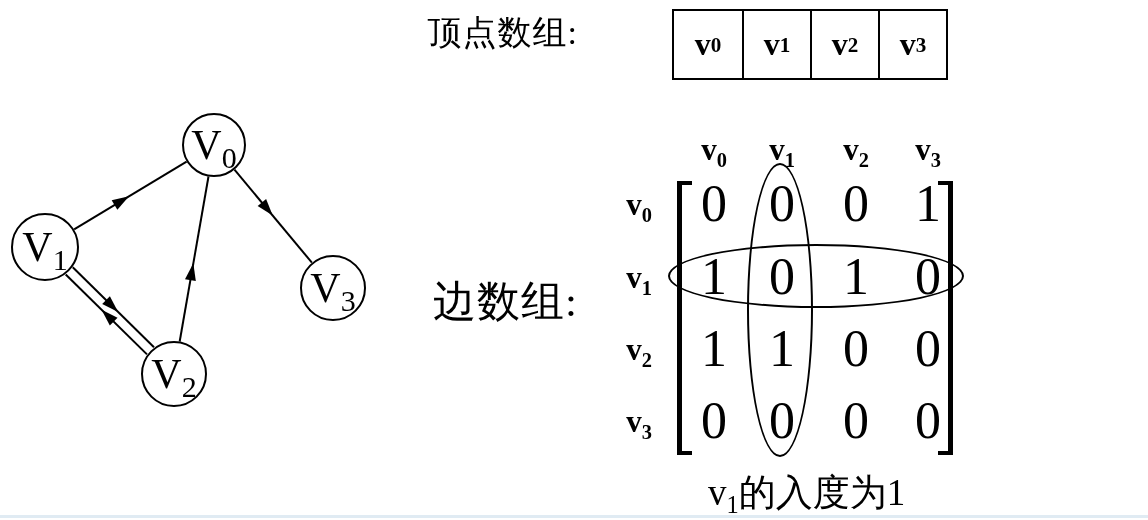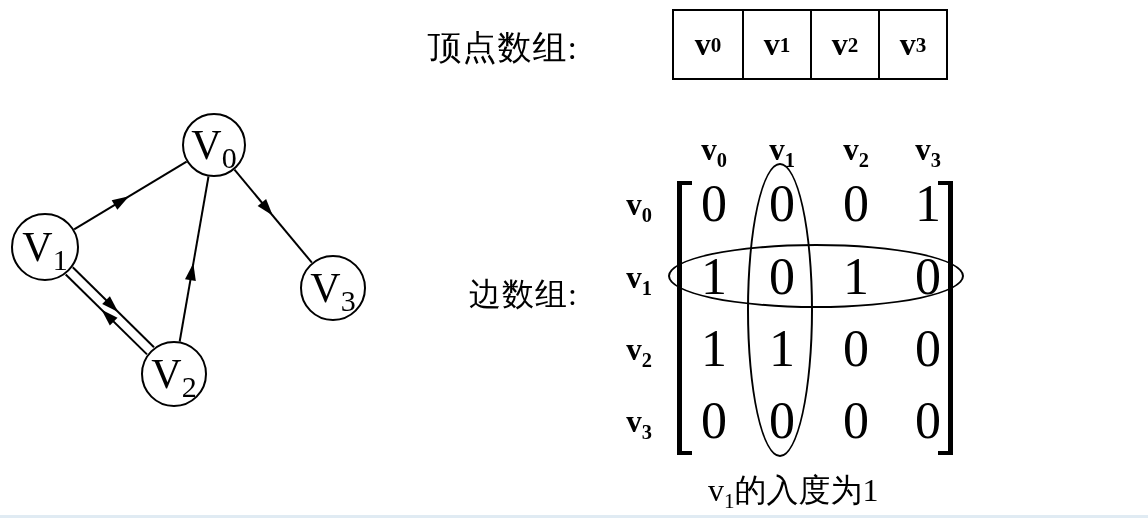--- a/index.html
+++ b/index.html
@@ -6,42 +6,42 @@
   .stage{
     position:relative;width:1148px;height:520px;background:#ffffff;
     font-family:"Liberation Serif","DejaVu Serif",serif;color:#000;overflow:hidden;
   }
   .stage *{box-sizing:border-box;}
   sub{font-size:0.66em;line-height:0;}
   
   #graph-svg{position:absolute;left:0;top:0;}
   
   .cjk-label{position:absolute;white-space:nowrap;letter-spacing:1px;}
-  #vertex-array-label{left:408px;top:25px;width:170px;text-align:right;font-size:34px;}
-  #edge-array-label{left:408px;top:273px;width:170px;text-align:right;font-size:32px;}
+  #vertex-array-label{left:408px;top:10px;width:170px;text-align:right;font-size:34px;}
+  #edge-array-label{left:408px;top:273px;width:170px;text-align:right;font-size:43px;}
   
   #vertex-array{position:absolute;left:672px;top:9px;display:flex;border:2px solid #000;background:#fff;}
   .va-cell{width:68px;height:67px;display:flex;align-items:center;justify-content:center;
            font-weight:bold;font-size:32px;}
   .va-cell + .va-cell{border-left:2px solid #000;}
   
   #matrix{position:absolute;left:0;top:0;width:100%;height:100%;}
   .mx-head,.mx-rowlab{position:absolute;transform:translate(-50%,-50%);
                       font-weight:bold;font-size:31px;white-space:nowrap;line-height:1;}
   .mx-val{position:absolute;transform:translate(-50%,-50%);font-size:52px;line-height:1;}
   .bracket{position:absolute;width:15px;height:274px;top:181px;}
   .bracket-left{left:677px;border-left:5px solid #000;border-top:4px solid #000;border-bottom:4px solid #000;}
   .bracket-right{left:938px;border-right:5px solid #000;border-top:4px solid #000;border-bottom:4px solid #000;}
   .ellipse{position:absolute;border:2px solid #000;border-radius:50%;background:transparent;}
   #row-ellipse{left:668px;top:244px;width:296px;height:64px;}
   #col-ellipse{left:747px;top:163px;width:66px;height:294px;}
   
   .annotation{position:absolute;white-space:nowrap;line-height:1.1;}
   #out-degree{left:966px;top:281px;font-size:30px;}
-  #in-degree{left:708px;top:473px;font-size:32px;}
+  #in-degree{left:708px;top:473px;font-size:37px;}
   
   .bottom-strip{position:absolute;left:0;top:515px;width:100%;height:3px;}
 </style>
 </head>
 <body>
 
 <div class="stage">
 
   <svg id="graph-svg" width="430" height="520" viewBox="0 0 430 520">
       <line x1="74.10906670885538" y1="229.4312141757204" x2="186.603231332842" y2="161.53532783461608" stroke="#000000" stroke-width="2"></line>

